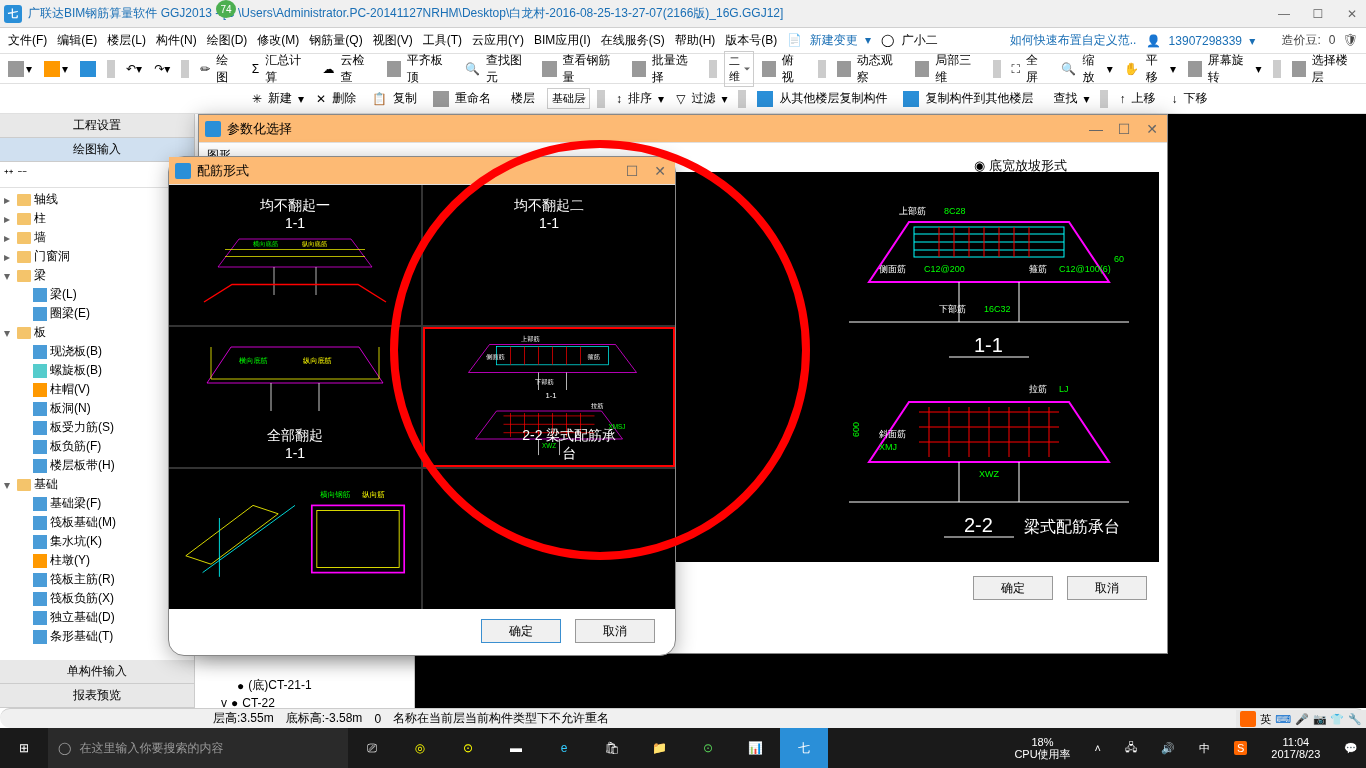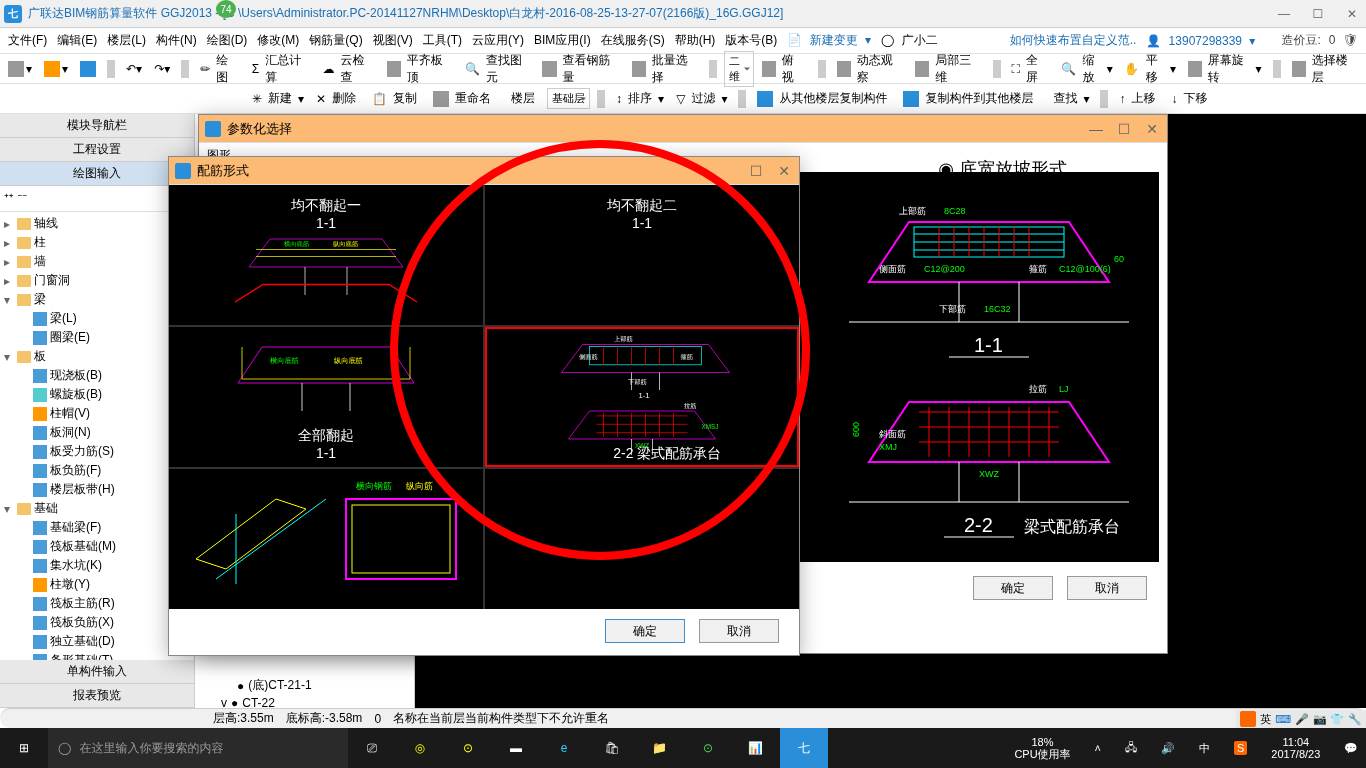--- a/index.html
+++ b/index.html
@@ -62,26 +62,26 @@
 .dialog { position: absolute; background: #fff; border: 1px solid #888; box-shadow: 0 4px 20px rgba(0,0,0,.3); }
 .dialog-title { height: 28px; display: flex; align-items: center; padding: 0 6px; background: #fdba74; border-bottom: 1px solid #e0e0e0; }
 .dialog-title .d-icon { width: 16px; height: 16px; background: #2a8fd8; border-radius: 2px; margin-right: 6px; }
 .dialog-title .d-text { flex: 1; font-size: 13px; }
 .dialog-title .d-ctl { display: flex; gap: 10px; color: #666; }
 .dialog-title .d-ctl span { width: 18px; text-align: center; cursor: pointer; font-size: 14px; }
 
 .dialog.outer { left: 198px; top: 114px; width: 970px; height: 540px; }
 .dialog.outer .tabs { padding: 4px 8px; font-size: 12px; }
 .dialog.outer .radio-row { padding: 6px 40px; text-align: center; }
-.dialog.outer .radio-row label { font-size: 18px; text-align: center; }
+.dialog.outer .radio-row label { font-size: 13px; text-align: center; }
 .dialog.outer .preview { background: #000; margin: 4px 8px; height: 390px; position: relative; }
 .dialog.outer .buttons { display: flex; justify-content: flex-end; gap: 14px; padding: 10px 20px; }
 .dialog.outer .buttons button { width: 80px; height: 24px; border: 1px solid #999; background: #f0f0f0; font-size: 12px; }
 
-.dialog.inner { left: 168px; top: 156px; width: 632px; height: 500px; z-index: 10; }
+.dialog.inner { left: 168px; top: 156px; width: 508px; height: 500px; z-index: 10; border-radius: 16px; }
 .dialog.inner .grid { display: grid; grid-template-columns: 1fr 1fr; grid-template-rows: 1fr 1fr 1fr; gap: 2px; background: #333; height: 424px; }
 .dialog.inner .cell { background: #000; position: relative; overflow: hidden; }
 .dialog.inner .cell.sel { outline: 2px solid #f00; outline-offset: -2px; }
 .dialog.inner .cell .caption { position: absolute; left: 50%; transform: translateX(-50%); color: #fff; font-size: 14px; font-family: SimSun; text-align: center; line-height: 1.2; }
 .dialog.inner .cell .cap-top { top: 12px; }
 .dialog.inner .cell .cap-bot { bottom: 4px; }
 .dialog.inner .buttons { display: flex; justify-content: flex-end; gap: 14px; padding: 10px 20px; }
 .dialog.inner .buttons button { width: 80px; height: 24px; border: 1px solid #999; background: #f0f0f0; font-size: 12px; }
 .dialog.inner .buttons button.primary { border: 1px solid #3a8fd0; }
 
@@ -225,21 +225,20 @@
       <span>复制构件到其他楼层</span>
     </span>
   <span><span>查找</span>▾</span>
   <span class="sep"></span>
   <span>↑ <span>上移</span></span>
   <span>↓ <span>下移</span></span>
 </div>
 
 <div class="main">
   <div class="left-panel">
-    <div class="panel-title">模块导航栏</div>
     <div class="panel-title">工程设置</div>
     <div class="panel-title sel">绘图输入</div>
     <div class="nav-toolbar">
       <span>⁺⁺</span>
       <span>⁻⁻</span>
     </div>
     <div class="tree" id="tree">
         <div class="tree-item d0">
           <span class="expand">▸</span>
           <span class="folder"></span>

